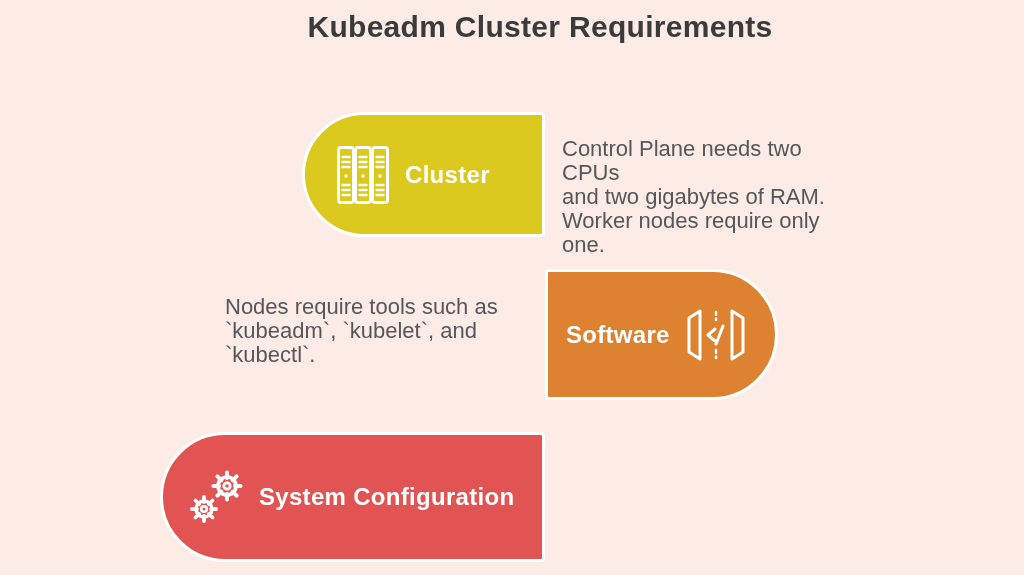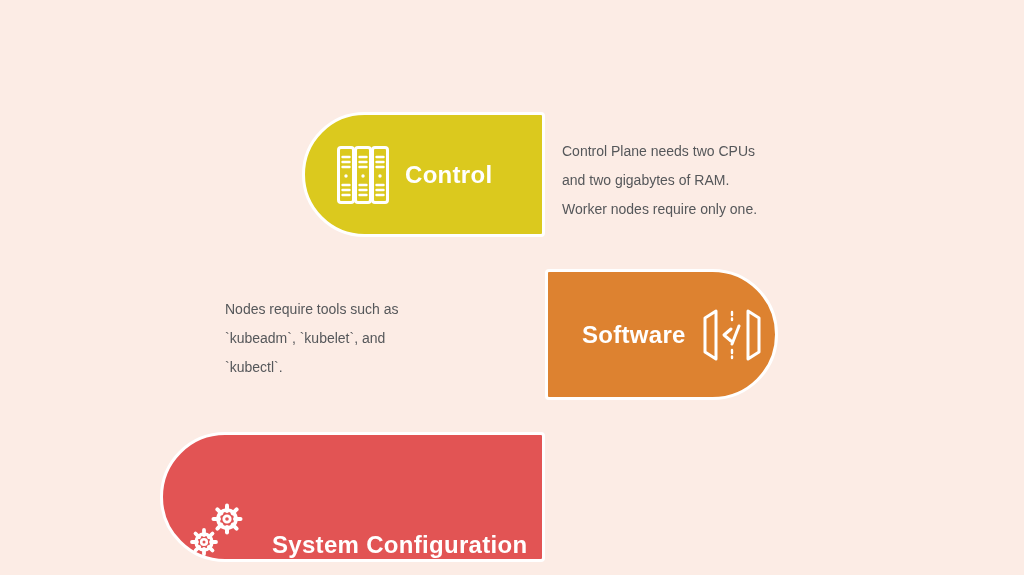--- a/index.html
+++ b/index.html
@@ -33,54 +33,55 @@
   .card-hardware {
     left: 302px; top: 112px; width: 243px; height: 125px;
     border-radius: 63px 4px 4px 63px;
     background: var(--hardware-fill, #dbc91e);
     padding-left: 32px; gap: 16px;
   }
   .card-software {
     left: 545px; top: 269px; width: 233px; height: 131px;
     border-radius: 4px 66px 66px 4px;
     background: var(--software-fill, #dd8230);
-    padding-left: 34px; gap: 15px;
+    padding-left: 18px; gap: 15px;
   }
   .card-sysconfig {
     left: 160px; top: 432px; width: 385px; height: 130px;
     border-radius: 65px 4px 4px 65px;
     background: var(--system-configuration-fill, #e25454);
-    padding-left: 24px; gap: 25px; align-items: flex-end;
+    padding-left: 24px; gap: 12px;
   }
   .card-label {
     color: var(--card-label-text, #ffffff);
     font-size: 24px;
     font-weight: bold;
     letter-spacing: 0.3px;
     white-space: nowrap;
   }
   .icon { display: flex; align-items: center; justify-content: center; flex: 0 0 auto; }
   .icon svg { display: block; }
   .desc {
     position: absolute;
     margin: 0;
-    font-size: 14px;
-    line-height: 29px;
+    font-size: 22px;
+    line-height: 24px;
     color: var(--description-text, #55575a);
     white-space: pre-line;
   }
   .desc-hardware  { left: 562px; top: 137px; width: 300px; text-align: left; }
   .desc-software  { left: 225px; top: 295px; width: 300px; text-align: left; }
   .desc-sysconfig { left: 562px; top: 437px; width: 305px; text-align: left; }
 </style>
 </head>
 <body>
 
 <div class="canvas">
 
+  <h1 class="title">Kubeadm Cluster Requirements</h1>
 
   <div class="card card-hardware">
     <span class="icon">
       <svg width="52" height="58" viewBox="0 0 52 58" fill="none" xmlns="http://www.w3.org/2000/svg">
         <rect x="1.5" y="1.5" width="15" height="55" rx="2.5" stroke="#fff" stroke-width="3"></rect>
         <rect x="18.5" y="1.5" width="15" height="55" rx="2.5" stroke="#fff" stroke-width="3"></rect>
         <rect x="35.5" y="1.5" width="15" height="55" rx="2.5" stroke="#fff" stroke-width="3"></rect>
         <g stroke="#fff" stroke-width="2.4" stroke-linecap="round">
           <line x1="5.5" y1="11" x2="12.5" y2="11"></line>
             <line x1="5.5" y1="16" x2="12.5" y2="16"></line>
@@ -99,21 +100,21 @@
             <line x1="22.5" y1="49" x2="29.5" y2="49"></line>
           <line x1="39.5" y1="39" x2="46.5" y2="39"></line>
             <line x1="39.5" y1="44" x2="46.5" y2="44"></line>
             <line x1="39.5" y1="49" x2="46.5" y2="49"></line>
         </g>
         <circle cx="9" cy="30" r="1.7" fill="#fff"></circle>
         <circle cx="26" cy="30" r="1.7" fill="#fff"></circle>
         <circle cx="43" cy="30" r="1.7" fill="#fff"></circle>
       </svg>
     </span>
-    <span class="card-label">Control</span>
+    <span class="card-label">Cluster</span>
   </div>
   <p class="desc desc-hardware">Control Plane needs two CPUs
 and two gigabytes of RAM.
 Worker nodes require only one.</p>
 
   <p class="desc desc-software">Nodes require tools such as
 `kubeadm`, `kubelet`, and
 `kubectl`.</p>
   <div class="card card-software">
     <span class="card-label">Software</span>

